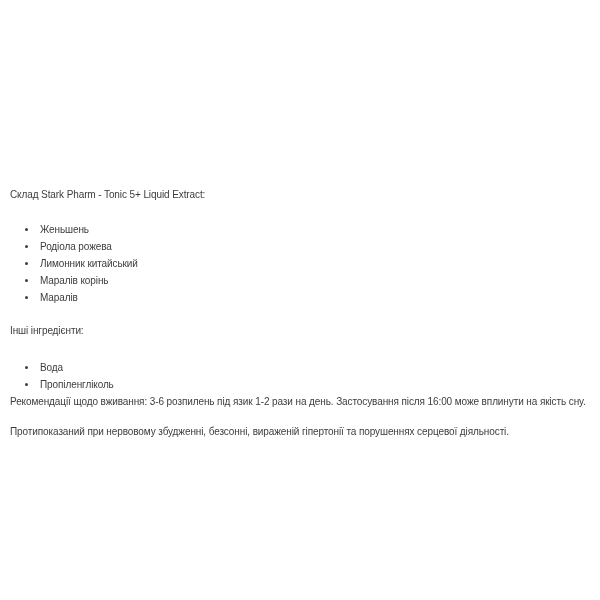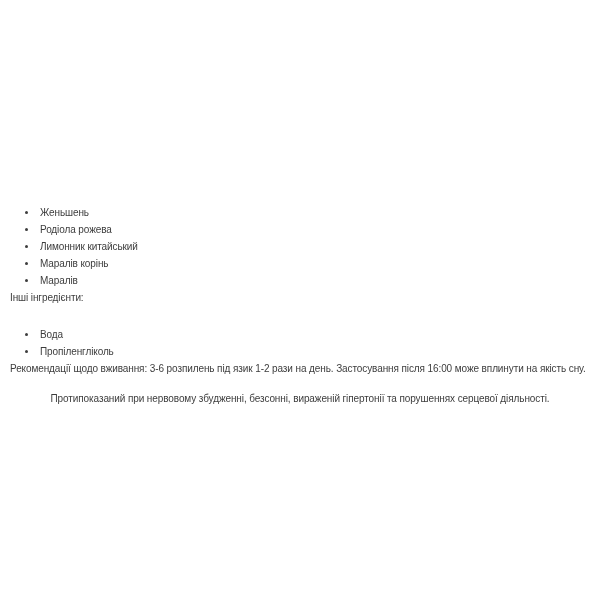--- a/index.html
+++ b/index.html
@@ -24,45 +24,45 @@
     color: #3d3d3d;
   }
   .para {
     margin: 0;
   }
   .para-nowrap {
     white-space: nowrap;
   }
   .para-contra {
     margin-top: 13px;
-    text-align: center;
   }
   ul.list {
     margin: 0;
     padding-left: 28px;
     list-style-type: disc;
   }
   ul.list-main {
     margin-top: 18px;
-    margin-bottom: 0;
+    margin-bottom: 16px;
   }
   ul.list-other {
     margin-top: 20px;
     margin-bottom: 0;
   }
   ul.list li {
     margin: 0;
     padding-left: 2px;
   }
 </style>
 </head>
 <body style="background: rgb(255, 255, 255);">
 
 <div class="page" style="color: rgb(61, 61, 61);">
 
+  <p class="para">Склад Stark Pharm - Tonic 5+ Liquid Extract:</p>
 
   <ul class="list list-main">
       <li>Женьшень</li>
       <li>Родіола рожева</li>
       <li>Лимонник китайський</li>
       <li>Маралів корінь</li>
       <li>Маралів</li>
     </ul>
 
   <p class="para">Інші інгредієнти:</p>

